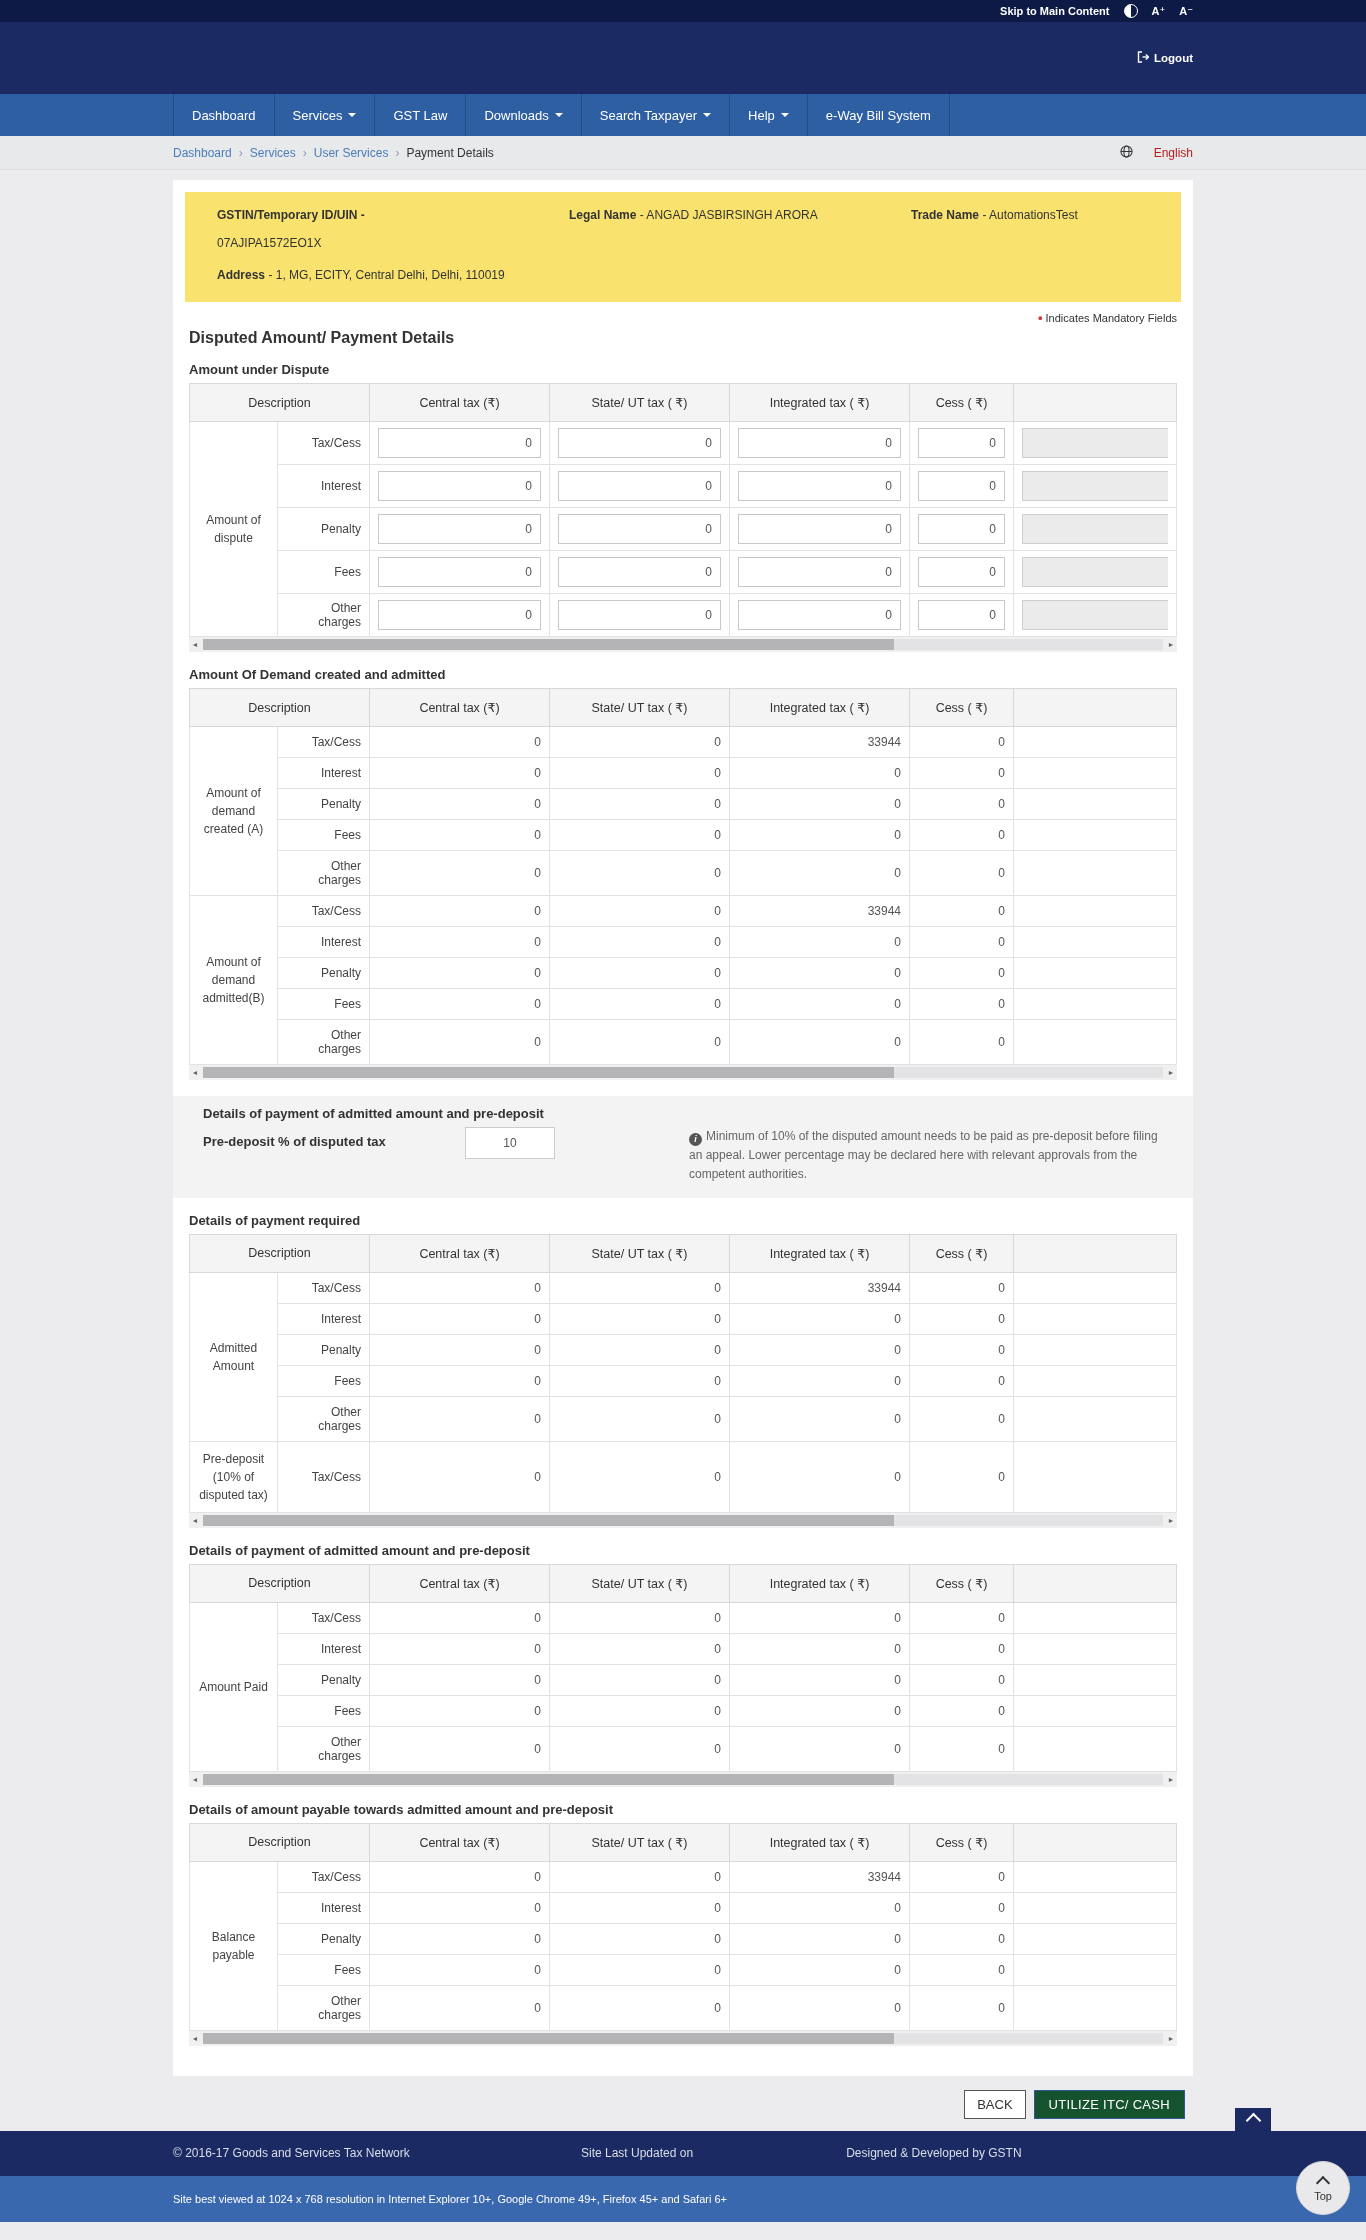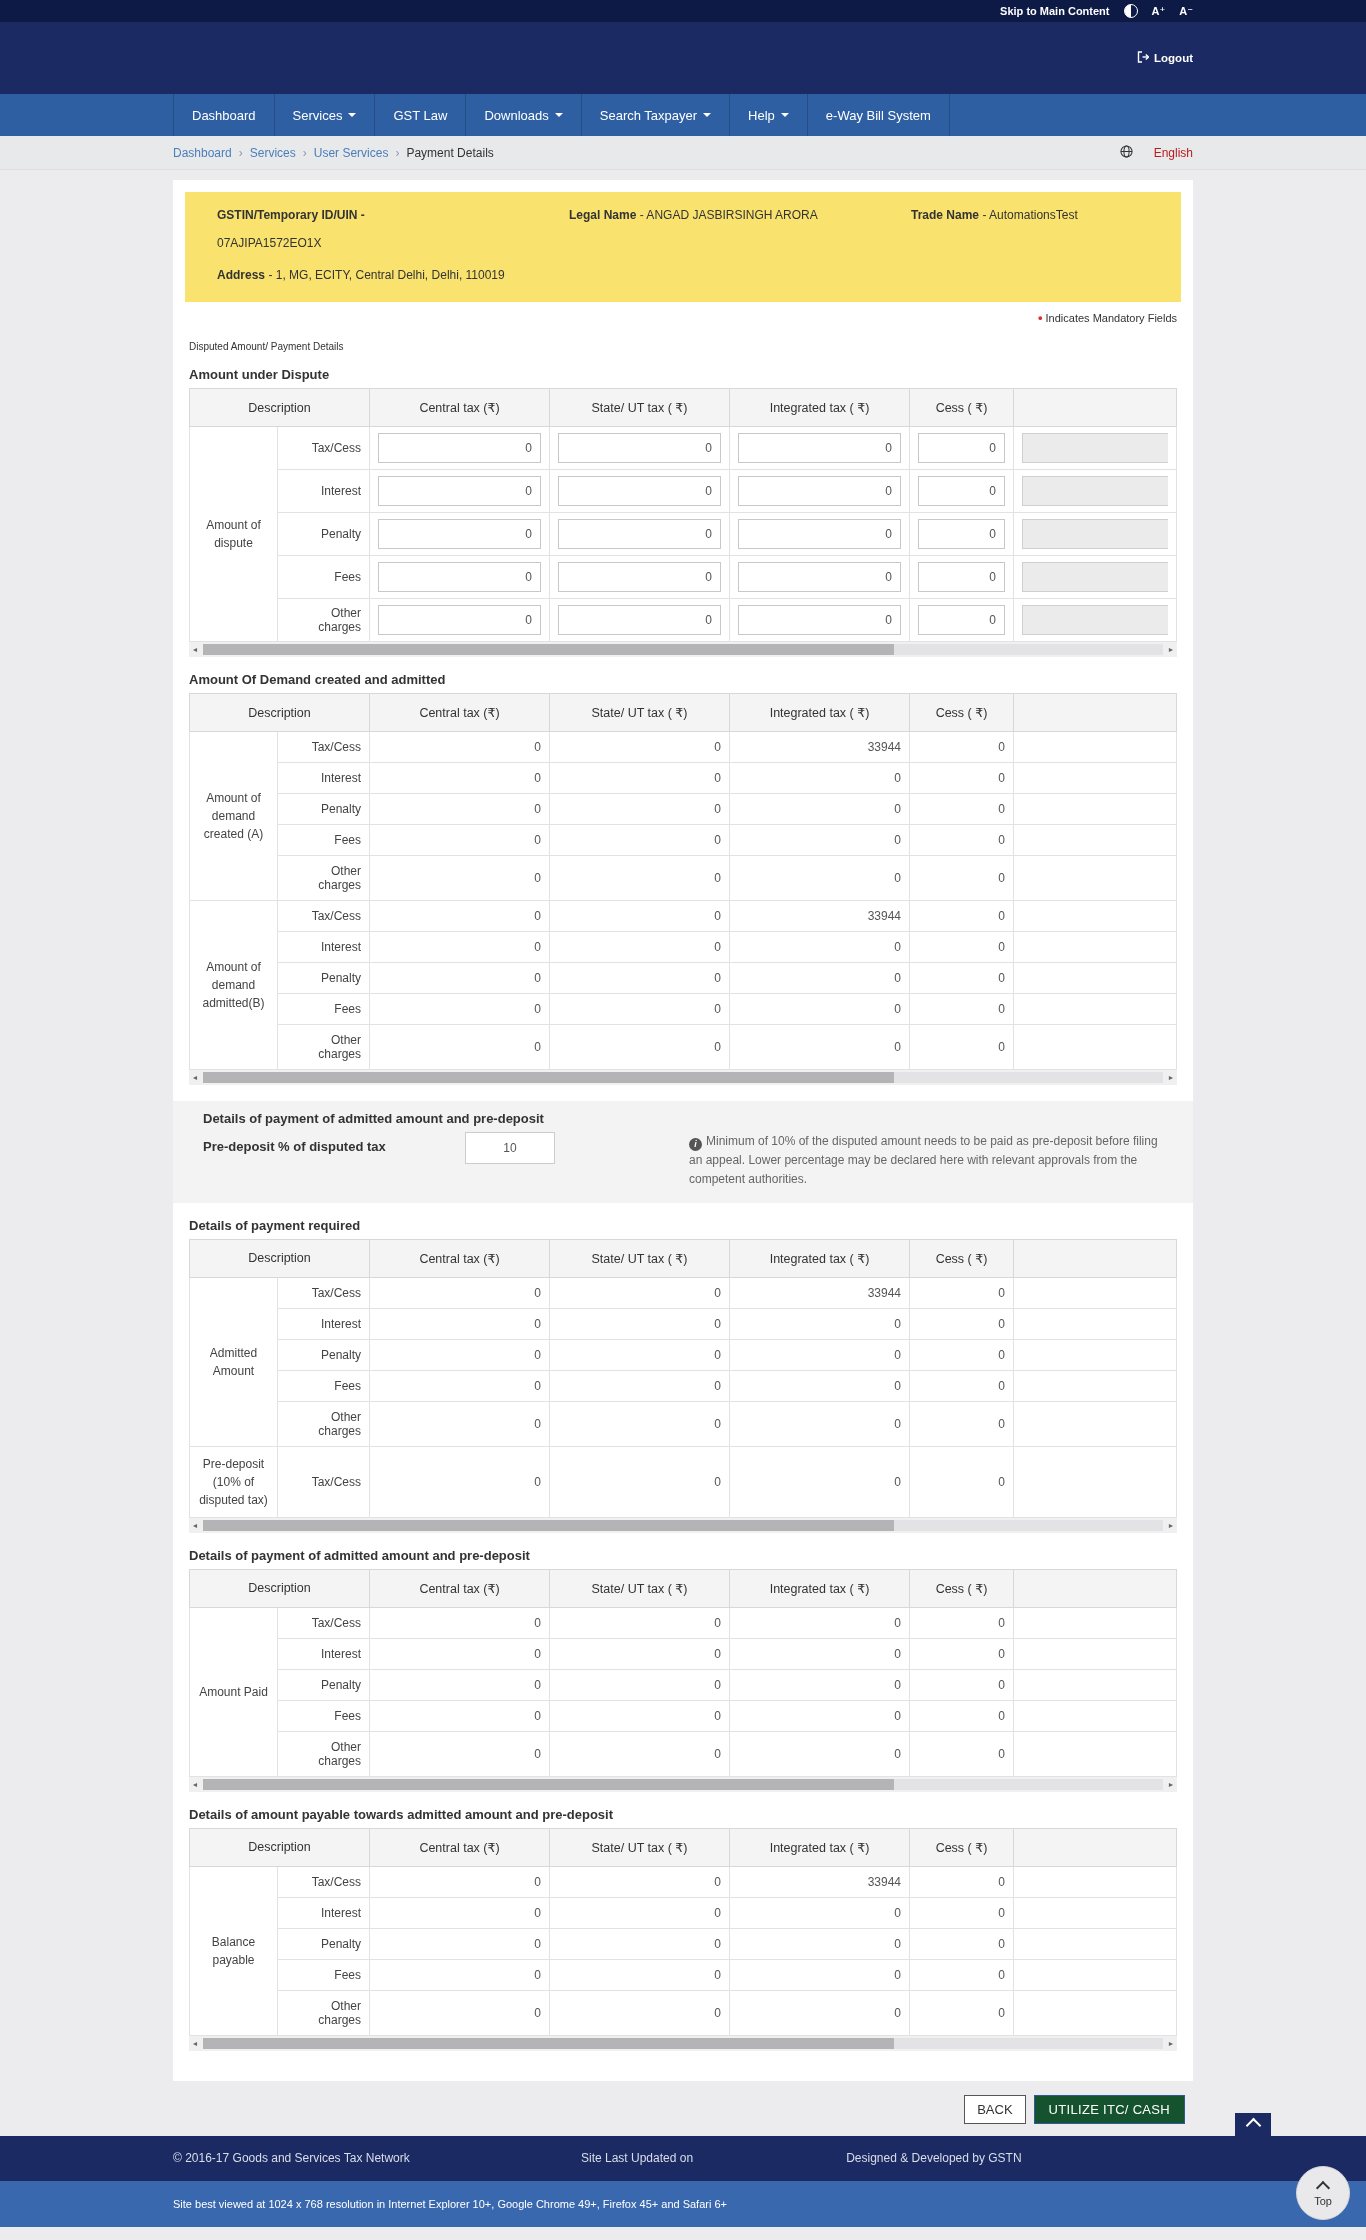--- a/index.html
+++ b/index.html
@@ -45,21 +45,21 @@
   .taxcol1{width:352px}
   .taxcol2{width:342px}
   b.lbl{font-weight:bold}
   .gstin-val{display:block;margin-top:10px}
   .addr{margin-top:14px}
 
   .mandatory{text-align:right;font-size:11px;margin:8px 0 2px;color:#333}
   .red-dot{color:#d9332e;font-weight:bold;margin-right:3px}
   .red-dot::before{content:"•";font-size:13px}
 
-  h2.sec{font-size:10px;font-weight:normal;margin:16px 0 3px}
+  h2.sec{font-size:16px;font-weight:bold;margin:4px 0 3px}
   h3.sec{font-size:13px;font-weight:bold;margin:15px 0 6px}
 
   
   table.gst{width:100%;border-collapse:collapse;table-layout:fixed;background:#fff;margin-top:5px}
   .gst th{background:#f4f4f5;border:1px solid #d8d8d8;font-weight:normal;font-size:12.5px;padding:11px 6px;text-align:center;color:#333}
   .gst th.last{background:#f4f4f5}
   .gst td{border:1px solid #e2e2e2;padding:8px;font-size:12px;color:#444;vertical-align:middle;background:#fff;word-wrap:break-word}
   .gst td.grp{text-align:center;line-height:1.5}
   .gst td.rlbl{text-align:right}
   .gst td.val{text-align:right;color:#555}

